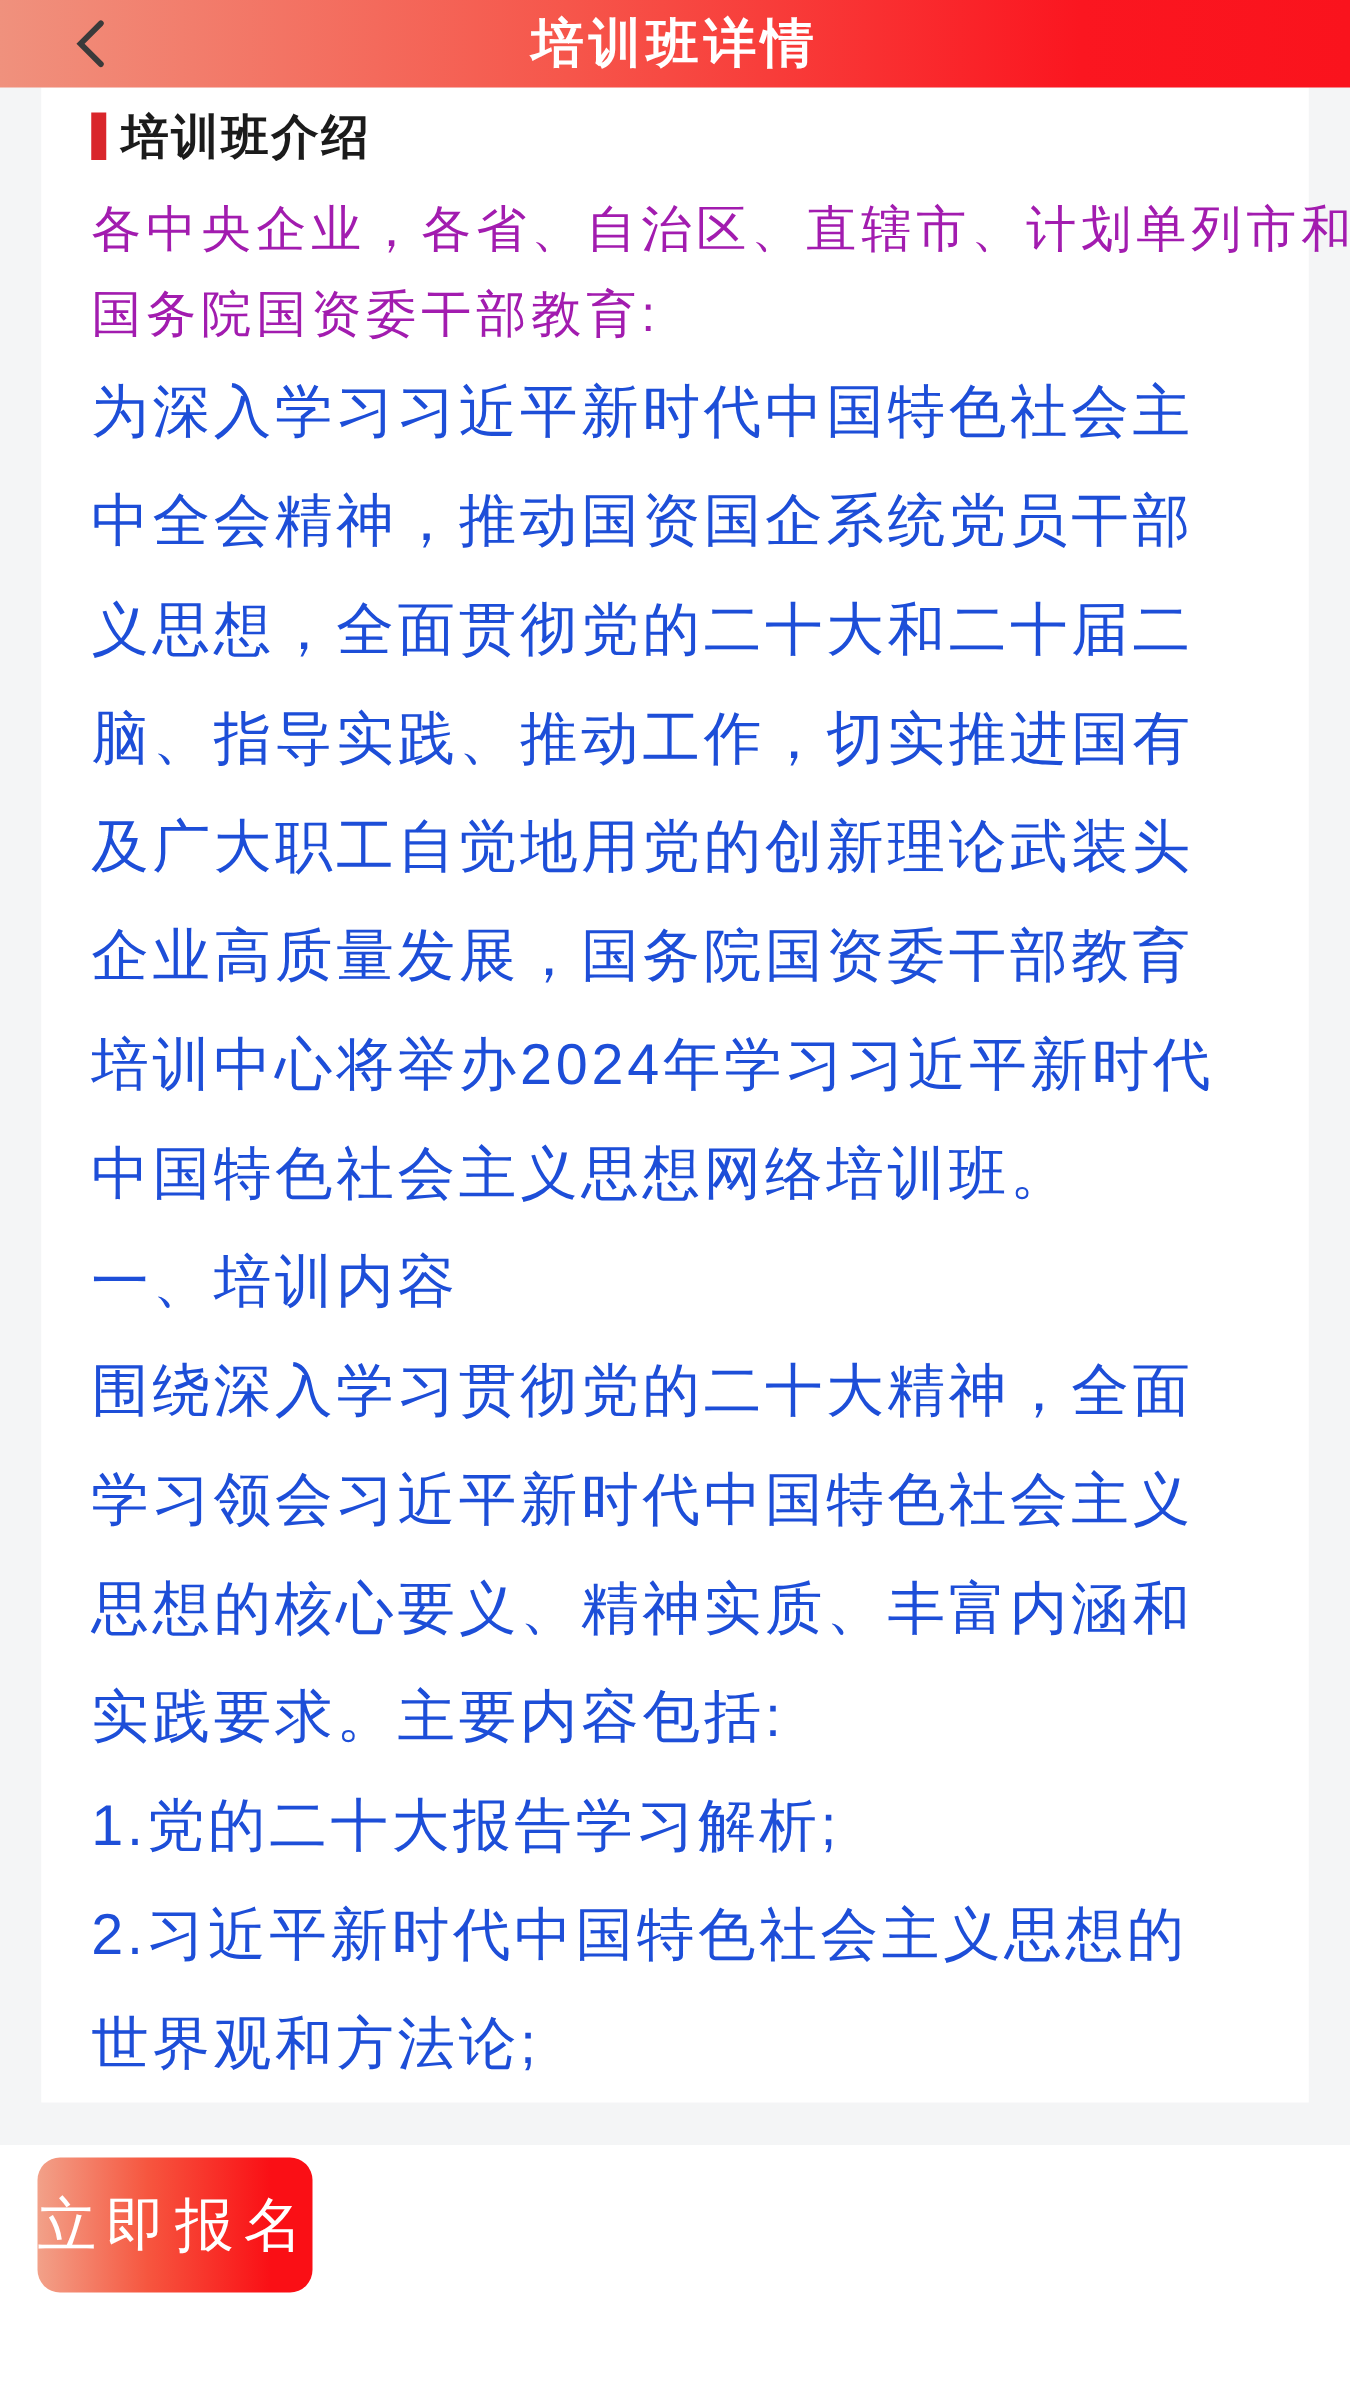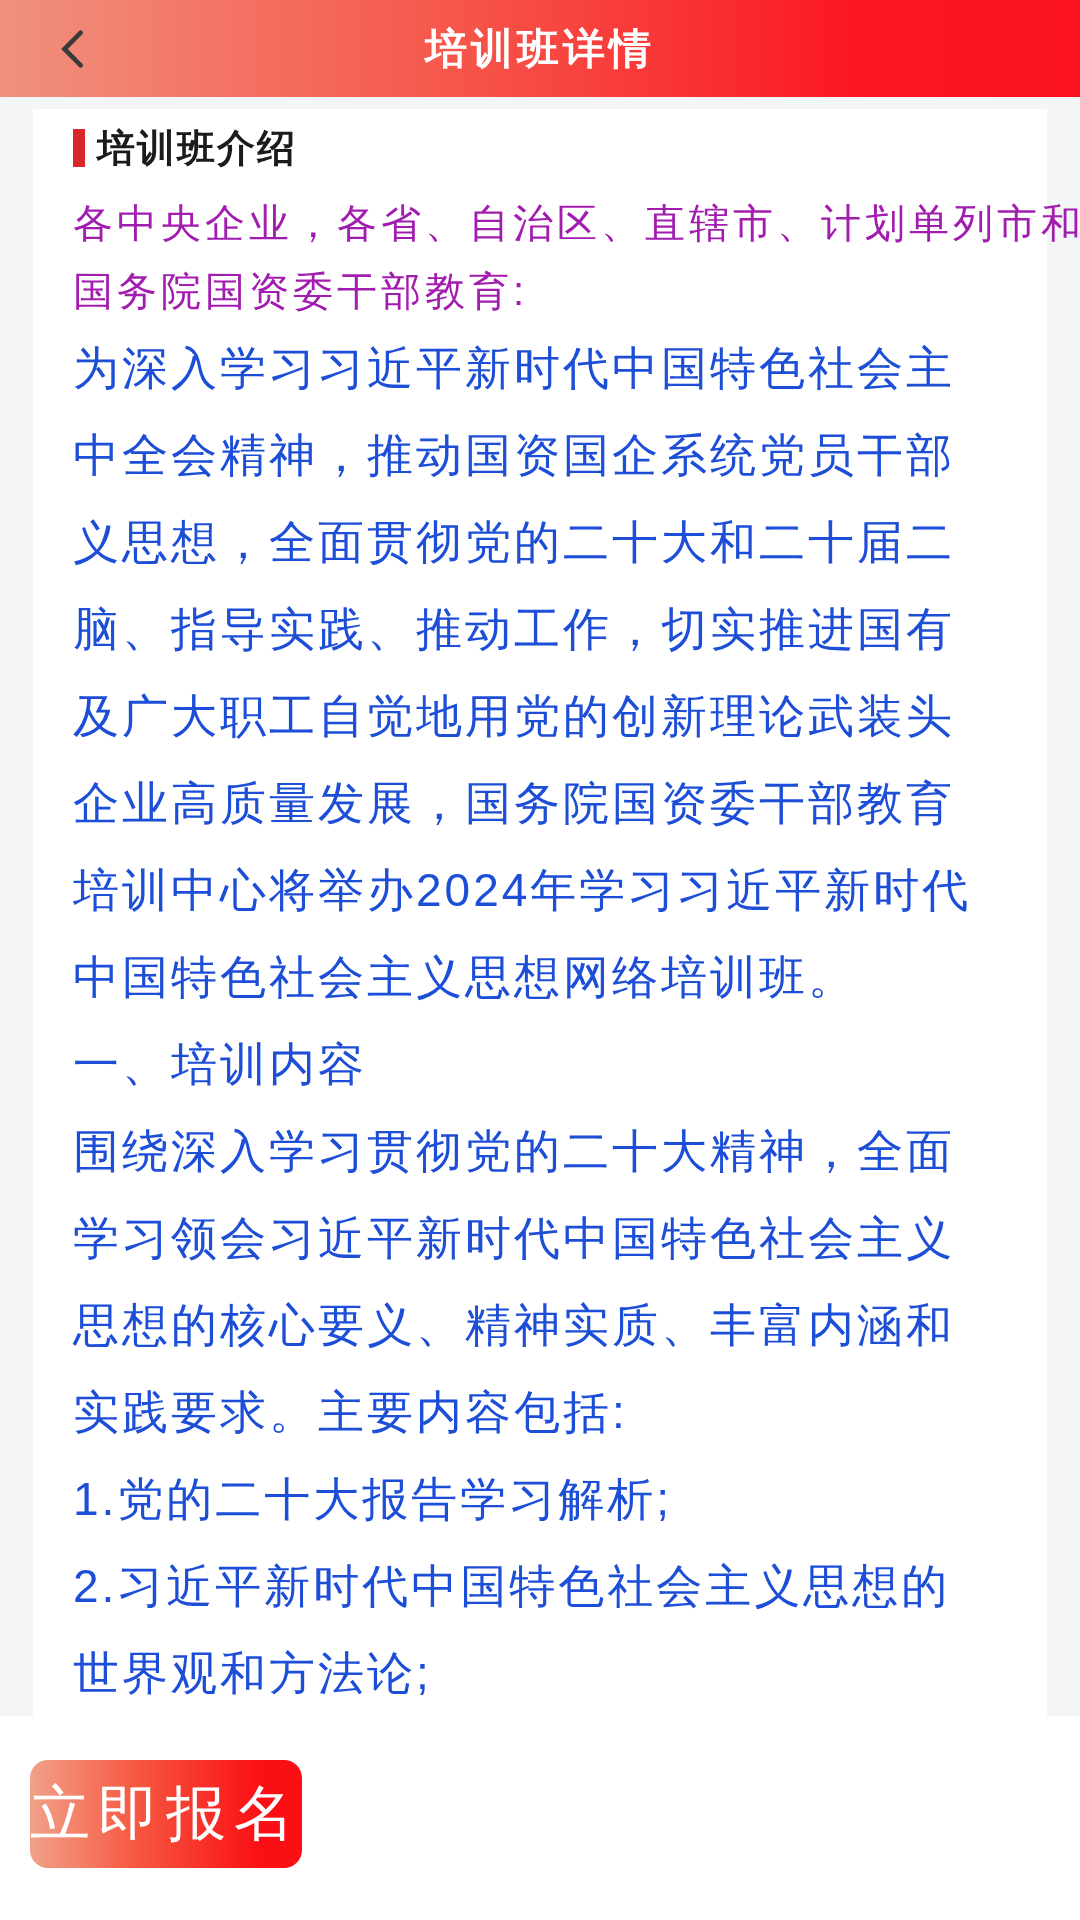--- a/index.html
+++ b/index.html
@@ -7,39 +7,39 @@
   body {
     font-family:"Liberation Sans","DejaVu Sans",sans-serif;
     background:#F4F5F6;
     position:relative;
     overflow:hidden;
     color:#262626;
   }
 
   
   .header {
-    height:97px;
+    height:70px;
     background:linear-gradient(90deg,#F0917D 0%,#F6564B 42%,#FB1620 80%,#FA131D 100%);
     display:flex; align-items:center; justify-content:center;
     position:relative;
   }
   .back-btn {
     position:absolute; left:42px; top:50%;
     transform:translateY(-50%);
     width:64px; height:64px;
     display:flex; align-items:center; justify-content:center;
     cursor:pointer;
   }
   .header-title {
     color:#FFFFFF; font-size:42px; font-weight:700; letter-spacing:4px;
   }
 
   
   .card {
-    margin:12px 33px;
+    margin:0 33px;
     background:#FFFFFF;
     padding:14px 28px 4px 40px;
   }
   .section-title-row {
     display:flex; align-items:center;
     height:42px; margin-top:4px;
   }
   .accent-bar {
     width:12px; height:38px;
     background:#D9262B;
@@ -59,26 +59,26 @@
     color:#1d4ed8; white-space:nowrap;
   }
 
   
   .bottom-bar {
     position:absolute; left:0; right:0; bottom:0;
     height:204px;
     background:#FFFFFF;
   }
   .cta-button {
-    margin:44px 30px 0 30px;
+    margin:10px 30px 0 30px;
     height:108px;
     border-radius:18px;
     background:linear-gradient(90deg,#F2A189 0%,#F6563F 40%,#FA0F15 85%,#FA0F15 100%);
     display:flex; align-items:center; justify-content:center;
-    color:#FFFFFF; font-size:60px; letter-spacing:8px;
+    color:#FFFFFF; font-size:47px; letter-spacing:8px;
     cursor:pointer;
     border:none;
   }
 </style>
 </head>
 <body>
 
 <div class="header">
   <div class="back-btn">
     <span style="display:flex;">

